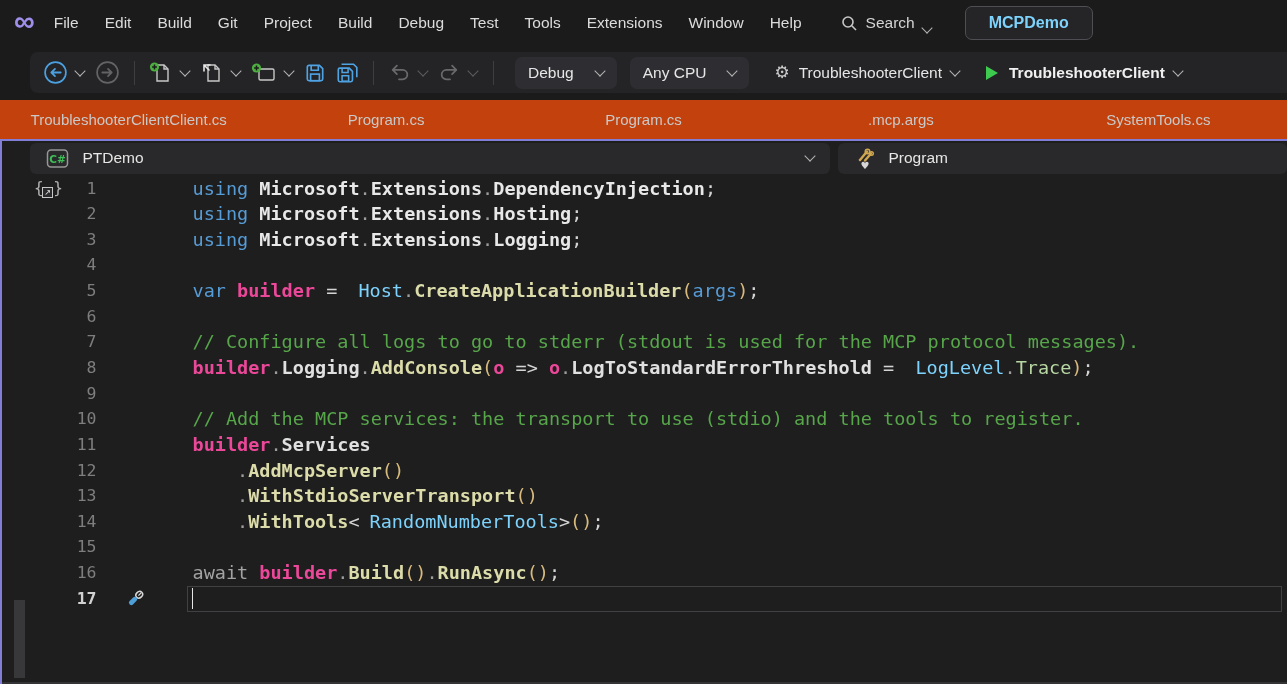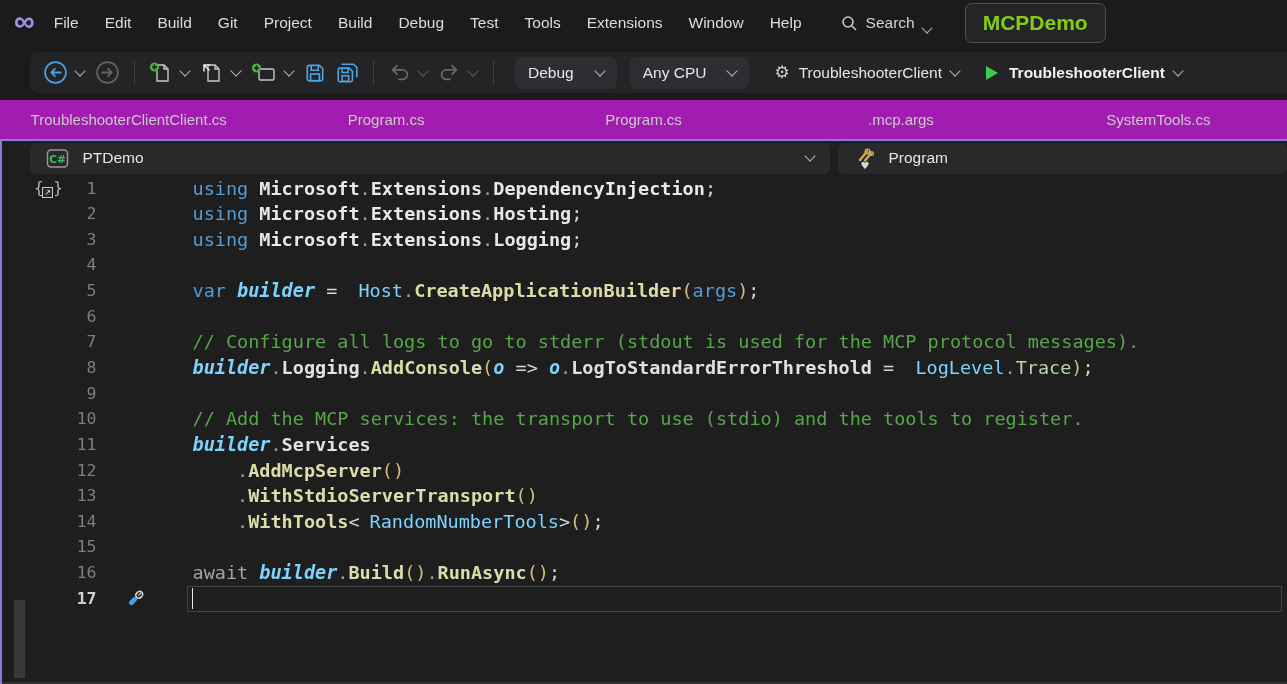--- a/index.html
+++ b/index.html
@@ -8,37 +8,37 @@
   .app { width:1287px; height:684px; background:#1b1b1c; display:flex; flex-direction:column; position:relative; }
 
   
   .menubar { height:45px; display:flex; align-items:center; padding-left:10px; color:#dcdcdc; font-size:15.5px; flex:none; }
   .logo { color:#a08fea; font-weight:bold; font-size:29px; line-height:20px; margin:0 6px 4px 4px; }
   .menu-items { display:flex; align-items:center; }
   .menu-item { padding:6px 13px; cursor:default; }
   .search-ctl { display:flex; align-items:flex-end; gap:8px; margin-left:26px; color:#d4d4d4; }
   .chev { display:inline-block; width:8px; height:8px; border-right:1.6px solid #b4b4b4; border-bottom:1.6px solid #b4b4b4; transform:rotate(45deg); margin-top:-4px; }
   .chev.dim { border-color:#5d5d5f; }
-  .sol-badge { margin-left:34px; padding:7px 17px; border:1px solid #4f4f53; border-radius:7px; background:#252528; color:#84cc16; font-weight:bold; font-size:21px; }
+  .sol-badge { margin-left:34px; padding:7px 23px; border:1px solid #4f4f53; border-radius:7px; background:#252528; color:#7dd3fc; font-weight:bold; font-size:16px; }
 
   
   .toolbar-row { height:55px; flex:none; }
   .toolbar { margin:7px 0 7px 30px; height:41px; background:#242427; border-radius:8px 0 0 8px; display:flex; align-items:center; padding:0 10px; gap:3px; overflow:hidden; }
   .tbtn { display:flex; align-items:center; justify-content:center; padding:2px 3px; }
   .tchev { padding:0 5px 0 2px; }
   .tsep { width:1px; height:24px; background:#3e3e41; margin:0 8px; flex:none; }
   .dd-box { display:flex; align-items:center; gap:22px; background:#2e2e32; border-radius:7px; padding:7px 13px; color:#e6e6e6; font-size:15.5px; margin-left:10px; flex:none; }
   .cfg-group, .run-group { display:flex; align-items:center; gap:9px; color:#e6e6e6; font-size:15.5px; flex:none; }
   .cfg-group { margin-left:22px; }
   .run-group { margin-left:22px; }
   .run-group .lbl { font-weight:bold; color:#f0f0f0; }
   .gear { font-size:17px; color:#cbcbcb; font-family:"DejaVu Sans", sans-serif; line-height:1; }
 
   
-  .tabbar { height:38.5px; display:flex; background:#a21caf; flex:none;align-items:center; }
+  .tabbar { height:38.5px; display:flex; background:#c2410c; flex:none;align-items:center; }
   .tab { flex:1; display:flex; align-items:center; justify-content:center; color:#c9c9c9; font-size:15px; cursor:default; white-space:nowrap; overflow:hidden; }
 
   
   .editor-frame { flex:1; border-top:2.5px solid #807ed6; border-left:2.5px solid #807ed6; display:flex; flex-direction:column; background:#1e1e1f; min-height:0; }
   .breadcrumb { height:35px; display:flex; align-items:center; gap:8px; padding-right:0; flex:none; }
   .bc-box { height:31px; background:#29292b; border-radius:6px; display:flex; align-items:center; padding:0 16px; color:#e6e6e6; font-size:15.5px; }
   .bc-project { margin-left:27.5px; width:800px; }
   .bc-project .bc-label { margin-left:14px; }
   .bc-symbol { flex:1; }
   .bc-symbol .bc-label { margin-left:11px; }
@@ -50,21 +50,21 @@
   .code-line { display:flex; height:25.65px; line-height:25.65px; white-space:pre; }
   .col-outline { width:67.5px; position:relative; flex:none; }
   .col-ln { width:27px; text-align:right; color:#7e7e7e; font-size:16.5px; flex:none; }
   .code-line.current .col-ln { color:#d2d2d2; font-weight:bold; }
   .col-glyph { width:96px; position:relative; flex:none; }
   .col-code { flex:1; }
 
   .tk-k  { color:#569cd6; }
   .tk-kp { color:#a3a3a3; }
   .tk-n  { color:#e8e8e8; font-weight:bold; }
-  .tk-v  { color:#7dd3fc; font-weight:bold;font-style:italic; }
+  .tk-v  { color:#ec4899; font-weight:bold; }
   .tk-t  { color:#7dd3fc;margin-left:10px; }
   .tk-e  { color:#b8d7a3; }
   .tk-m  { color:#dcdcaa; font-weight:bold; }
   .tk-c  { color:#57a64a; }
   .tk-w  { color:#e0e0e0; font-weight:bold; }
   .tk-d  { color:#9d9d9d; }
   .tk-p  { color:#d4d4d4; }
   .tk-b  { color:#d7ba7d; }
   .tk-g  { color:#d4d4d4; }
 

